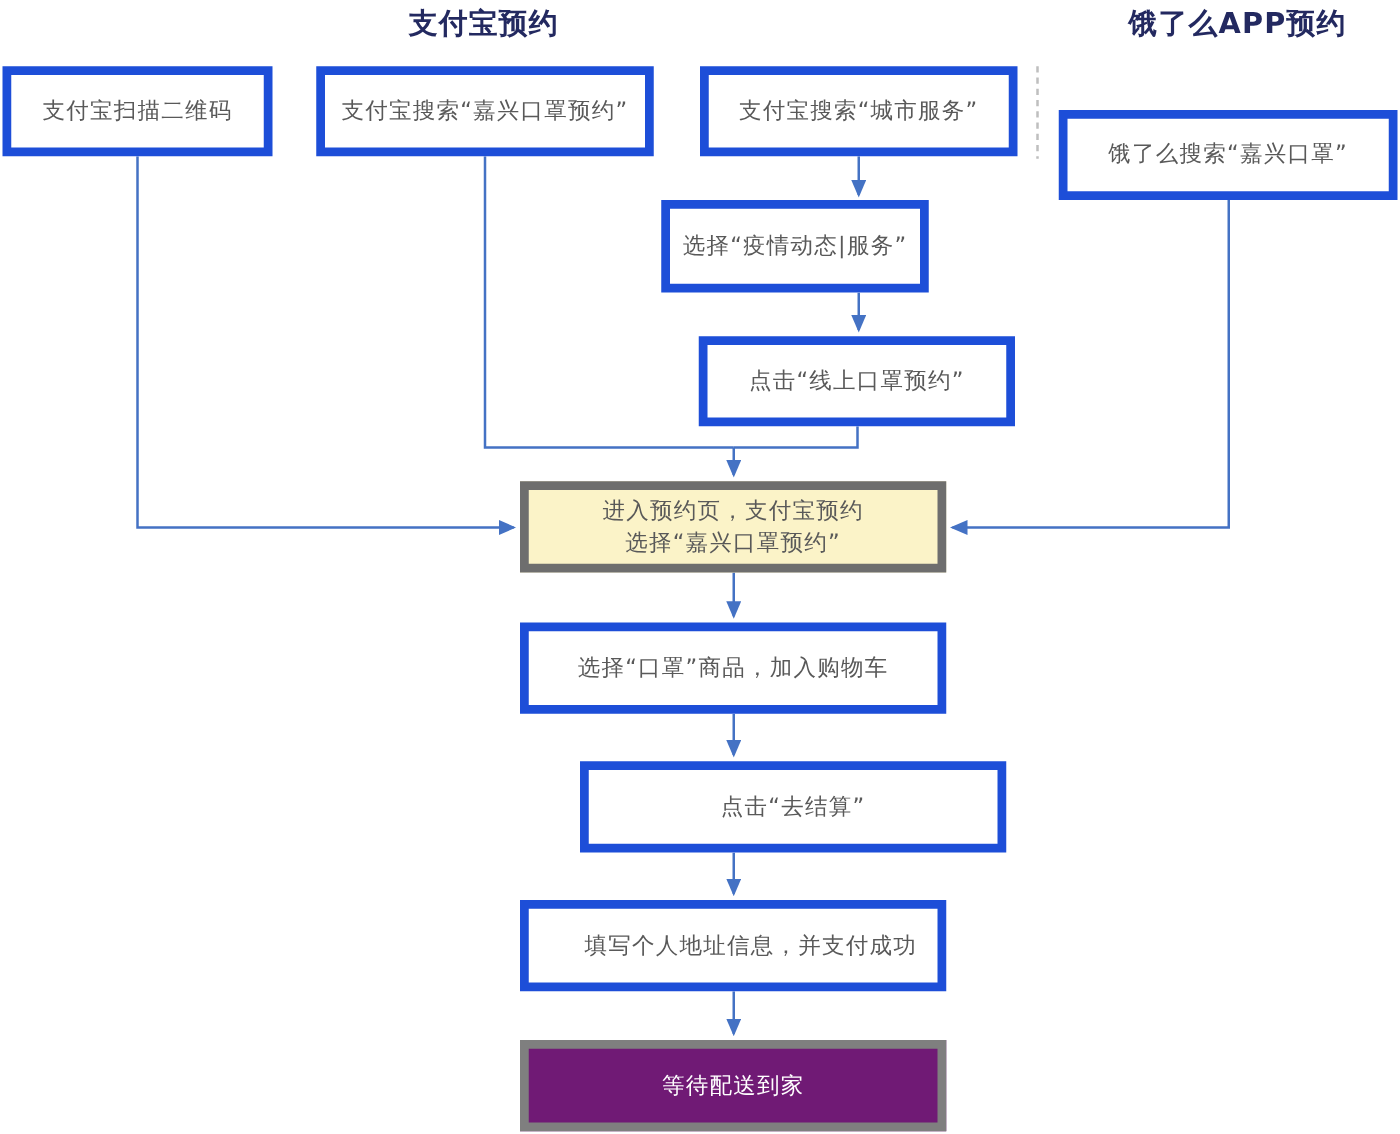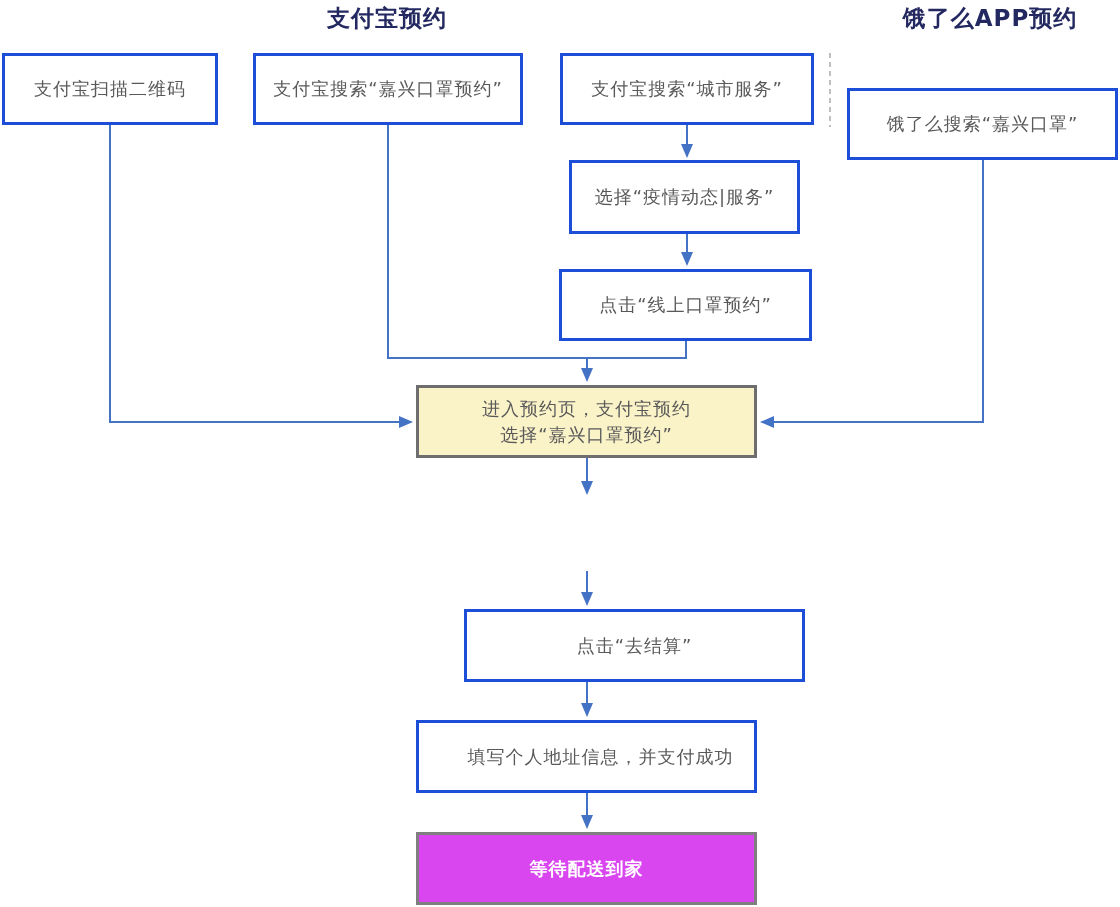--- a/index.html
+++ b/index.html
@@ -17,44 +17,44 @@
     color:#232960;
     text-align:center;
     letter-spacing:1px;
     white-space:nowrap;
   }
   .hdr-alipay{left:287px;top:3px;width:200px;}
   .hdr-eleme{left:890px;top:3px;width:200px;}
   .node{
     position:absolute;
     box-sizing:border-box;
-    border:3px solid #1d4ed8;
+    border:7px solid #1d4ed8;
     background:#ffffff;
     color:#595959;
     font-size:18px;
     letter-spacing:1px;
     display:flex;
     flex-direction:column;
     align-items:center;
     justify-content:center;
     text-align:center;
     line-height:1.4;
     z-index:2;
   }
   .n-scan   {left:2px;  top:53px; width:216px;height:72px;}
   .n-searchB{left:253px;top:53px; width:270px;height:72px;}
   .n-searchC{left:560px;top:53px; width:254px;height:72px;}
   .n-eleme  {left:847px;top:53px; width:271px;height:72px;margin-top:35px;}
-  .n-select {left:569px;top:160px;width:231px;height:74px;}
+  .n-select {left:529px;top:160px;width:214px;height:74px;}
   .n-click  {left:559px;top:269px;width:253px;height:72px;}
   .n-enter  {left:416px;top:385px;width:341px;height:73px;background:#FBF3C8;border-color:#6E6E6E;}
   .n-cart   {left:416px;top:498px;width:341px;height:73px;}
   .n-pay    {left:416px;top:609px;width:341px;height:73px;margin-left:48px;}
   .n-addr   {left:416px;top:720px;width:341px;height:73px;padding-left:28px;}
-  .n-done   {left:416px;top:832px;width:341px;height:73px;background:#d946ef;border-color:#7F7F7F;color:#ffffff;font-weight:bold;}
+  .n-done   {left:416px;top:832px;width:341px;height:73px;background:#701a75;border-color:#7F7F7F;color:#ffffff;font-weight:normal;}
   .connectors{
     position:absolute;left:0;top:0;width:1120px;height:907px;
     z-index:1;
   }
 </style>
 </head>
 <body>
 
 <div class="canvas">
 
@@ -103,20 +103,21 @@
 
   <div class="node n-select">选择“疫情动态|服务”</div>
 
   <div class="node n-click">点击“线上口罩预约”</div>
 
   <div class="node n-enter">
     <span>进入预约页，支付宝预约</span>
     <span>选择“嘉兴口罩预约”</span>
   </div>
 
+  <div class="node n-cart">选择“口罩”商品，加入购物车</div>
 
   <div class="node n-pay">点击“去结算”</div>
 
   <div class="node n-addr">填写个人地址信息，并支付成功</div>
 
   <div class="node n-done">等待配送到家</div>
 
 </div>
 
 </body></html>

